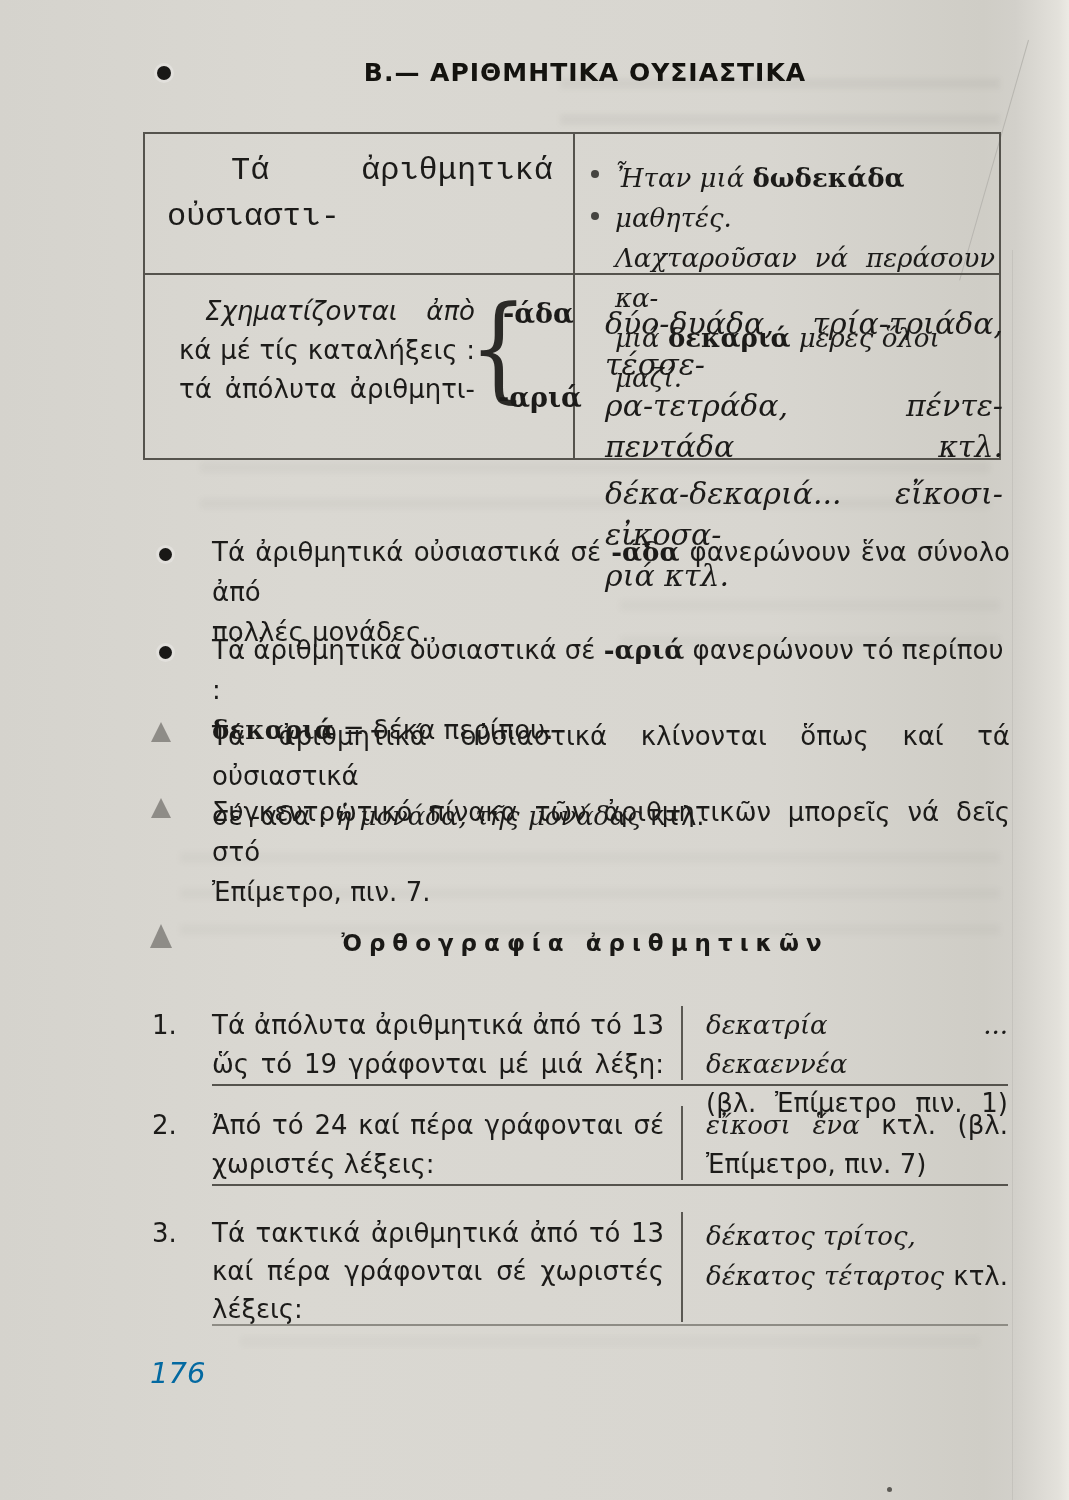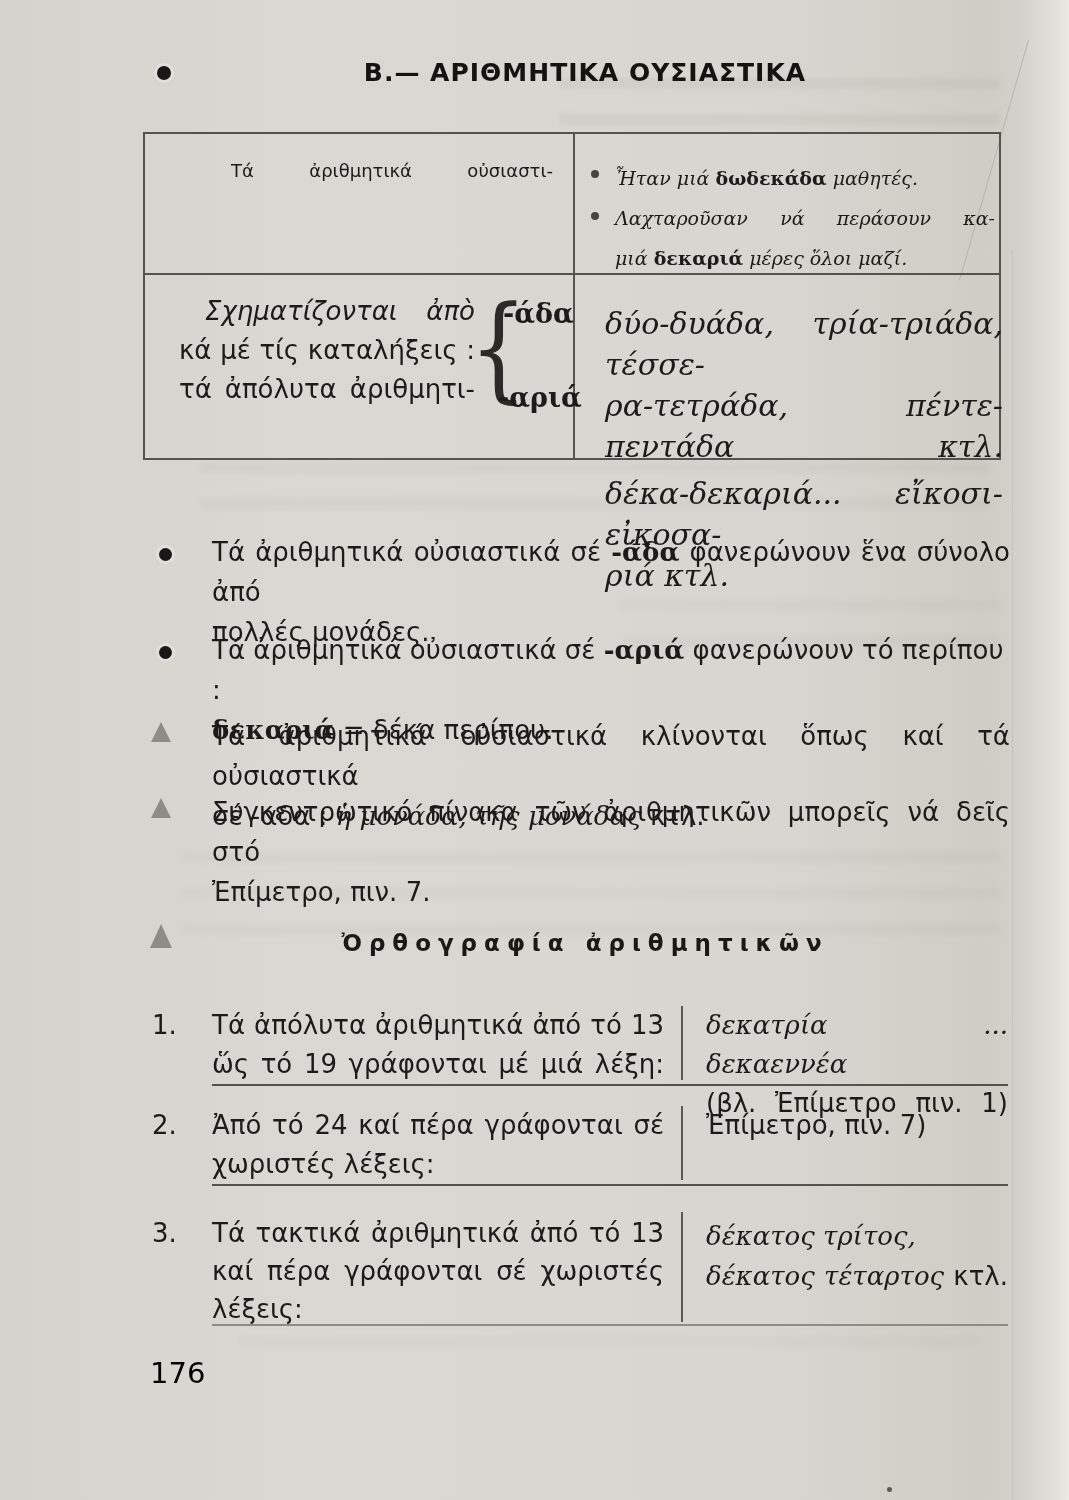--- a/index.html
+++ b/index.html
@@ -21,30 +21,30 @@
   .tri{width:0;height:0;border-left:10px solid transparent;border-right:10px solid transparent;border-bottom:20px solid #8e8c87;}
   .tri.big{border-left-width:11px;border-right-width:11px;border-bottom-width:24px;}
 
   
   .t26{font-size:26px;line-height:40px;}
   .jl{text-align:justify;text-align-last:justify;}
   .ital{font-family:"DejaVu Serif",serif;font-style:italic;}
   .bserif{font-family:"DejaVu Serif",serif;font-weight:bold;font-style:normal;}
   .header-title{font-weight:bold;font-size:25px;letter-spacing:1px;text-align:center;color:#14130f;}
   .ortho-heading{font-weight:bold;font-size:23px;letter-spacing:7px;text-align:center;color:#1a1916;}
-  .pagenum{font-size:29px;color:#000000;}
+  .pagenum{font-size:29px;color:#0369a1;font-style:italic;}
 
   
   .deftable{left:143px;top:132px;width:854px;height:324px;border:2px solid #55534d;}
   .deftable .coldiv{position:absolute;left:428px;top:0;bottom:0;width:2px;background:#55534d;}
   .deftable .rowdiv{position:absolute;left:0;right:0;top:139px;height:2px;background:#55534d;}
 
-  .r1left{left:22px;top:14px;width:386px;font-size:18px;line-height:46px;}
+  .r1left{left:22px;top:14px;width:386px;font-size:32px;line-height:46px;font-family:Liberation Mono, monospace;}
   .r1left .first{text-indent:64px;}
-  .r1right-text{left:470px;top:24px;width:380px;font-size:19px;line-height:40px;}
+  .r1right-text{left:470px;top:24px;width:380px;font-size:26px;line-height:40px;}
   .form-left{left:34px;top:158px;width:296px;font-size:26px;line-height:39px;}
   .form-left .first{text-indent:26px;font-style:italic;}
   .brace{left:317px;top:156px;font-size:115px;line-height:114px;font-family:"DejaVu Serif",serif;color:#2b2a27;transform:scaleX(0.8);}
   .suffix{font-size:27px;}
   .form-right{left:460px;top:169px;width:398px;font-size:30px;line-height:41px;}
 
   
   .vdiv{width:2px;background:#5a5852;}
   .hrule{height:2px;background:#55534d;}
   .hrule.light{background:#8e8c85;height:2px;}
@@ -141,20 +141,21 @@
 </div>
 <div class="abs hrule" style="left:212px;top:1084px;width:796px;"></div>
 
 <div class="abs t26" style="left:152px;top:1106px;line-height:39px;">2.</div>
 <div class="abs t26" style="left:212px;top:1106px;width:452px;line-height:39px;">
   <div class="jl">Ἀπό τό 24 καί πέρα γράφονται σέ</div>
   <div>χωριστές λέξεις:</div>
 </div>
 <div class="abs vdiv" style="left:681px;top:1106px;height:74px;"></div>
 <div class="abs t26" style="left:706px;top:1106px;width:302px;line-height:39px;">
+  <div class="jl"><span class="ital">εἴκοσι ἕνα</span><span> κτλ. (βλ.</span></div>
   <div>Ἐπίμετρο, πιν. 7)</div>
 </div>
 <div class="abs hrule" style="left:212px;top:1184px;width:796px;"></div>
 
 <div class="abs t26" style="left:152px;top:1214px;line-height:38px;">3.</div>
 <div class="abs t26" style="left:212px;top:1214px;width:452px;line-height:38px;">
   <div class="jl">Τά τακτικά ἀριθμητικά ἀπό τό 13</div>
   <div class="jl">καί πέρα γράφονται σέ χωριστές</div>
   <div>λέξεις:</div>
 </div>

